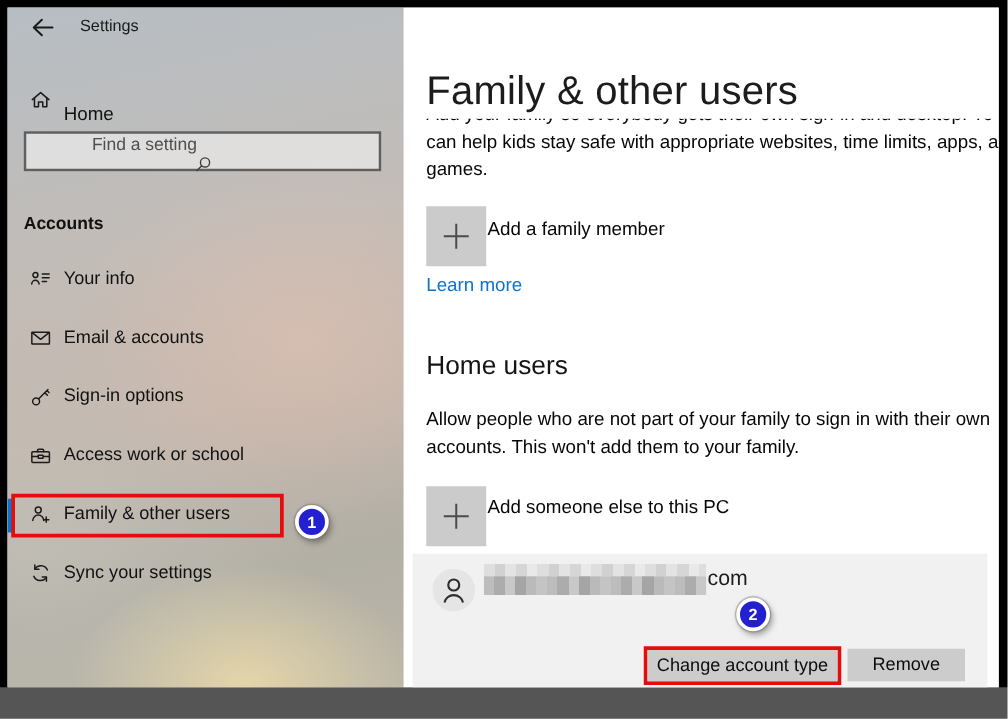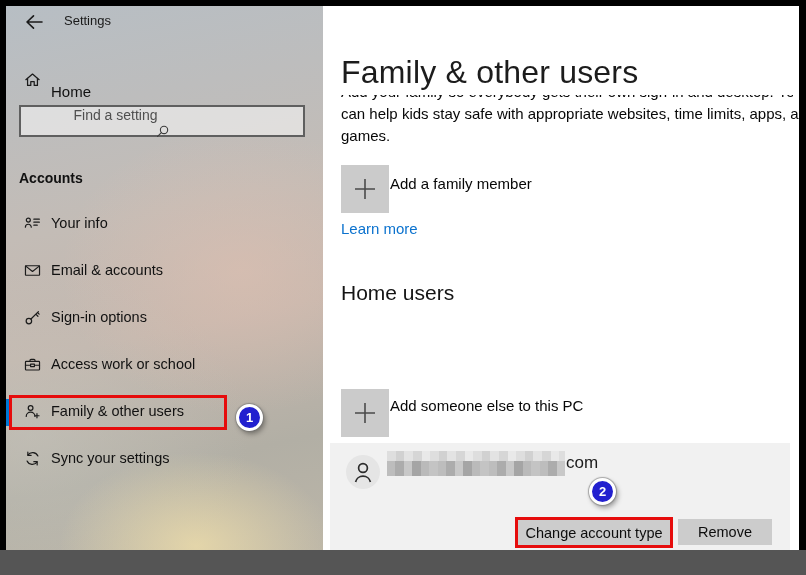--- a/index.html
+++ b/index.html
@@ -227,20 +227,24 @@
             <path d="M24 14 V34 M14 24 H34"></path>
           </svg>
         </span>
       </div>
       <div class="add-label" id="add-family-label">Add a family member</div>
 
       <a class="learn-more">Learn more</a>
 
       <div class="section-title">Home users</div>
 
+      <div class="other-desc">
+        <div class="desc-line">Allow people who are not part of your family to sign in with their own</div>
+        <div class="desc-line">accounts. This won't add them to your family.</div>
+      </div>
 
       <div class="add-tile" id="add-other-tile">
         <span>
           <svg width="48" height="48" viewBox="0 0 48 48" fill="none" stroke="#4b4b4b" stroke-width="1.6">
             <path d="M24 14 V34 M14 24 H34"></path>
           </svg>
         </span>
       </div>
       <div class="add-label" id="add-other-label">Add someone else to this PC</div>
 

